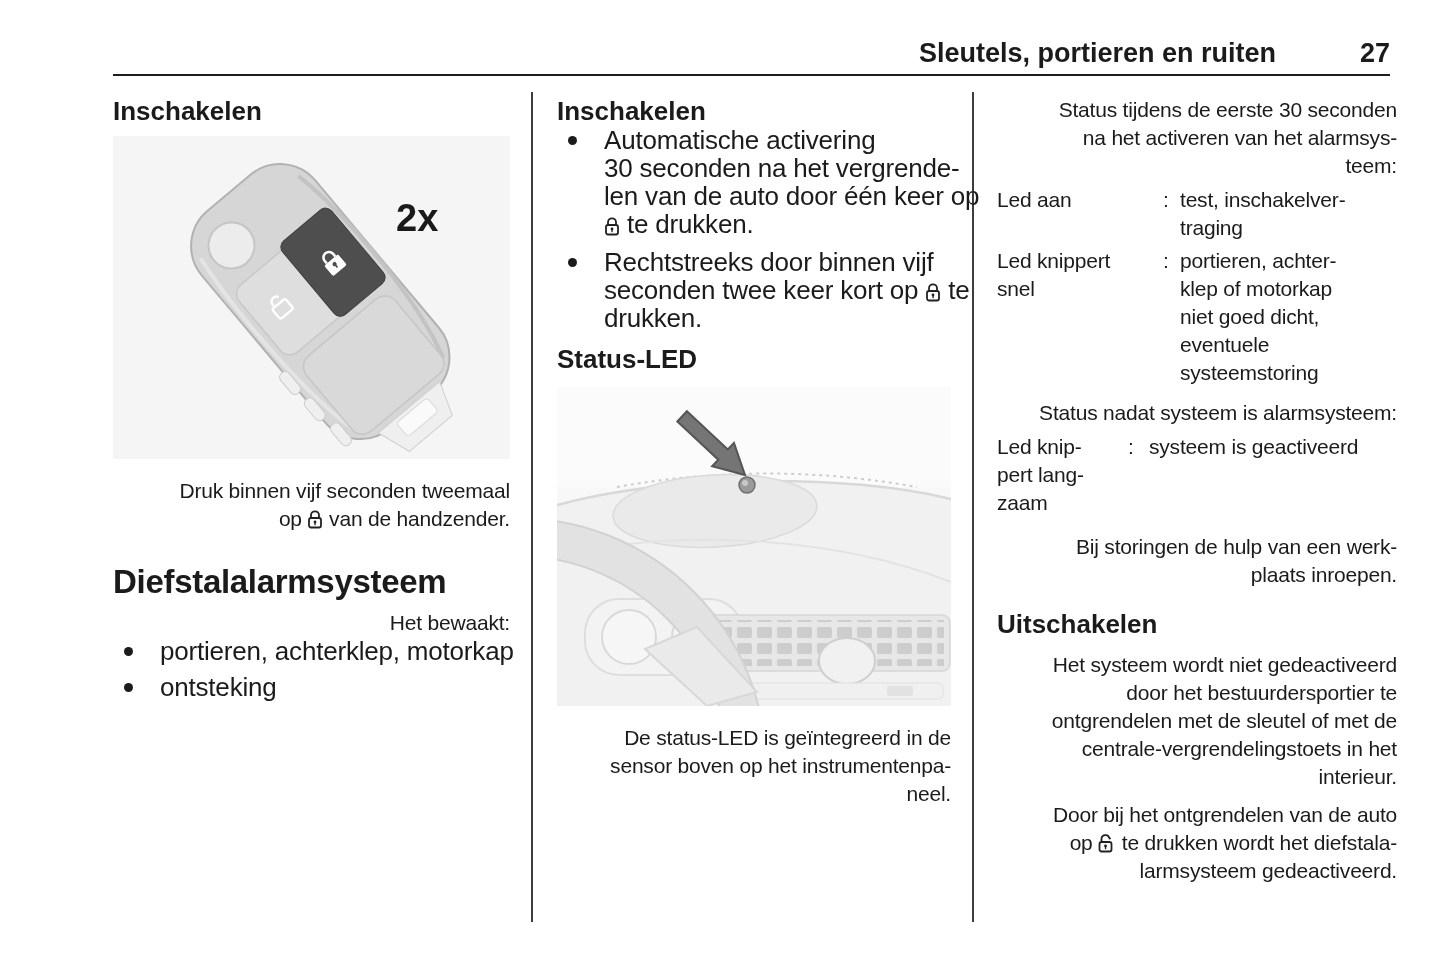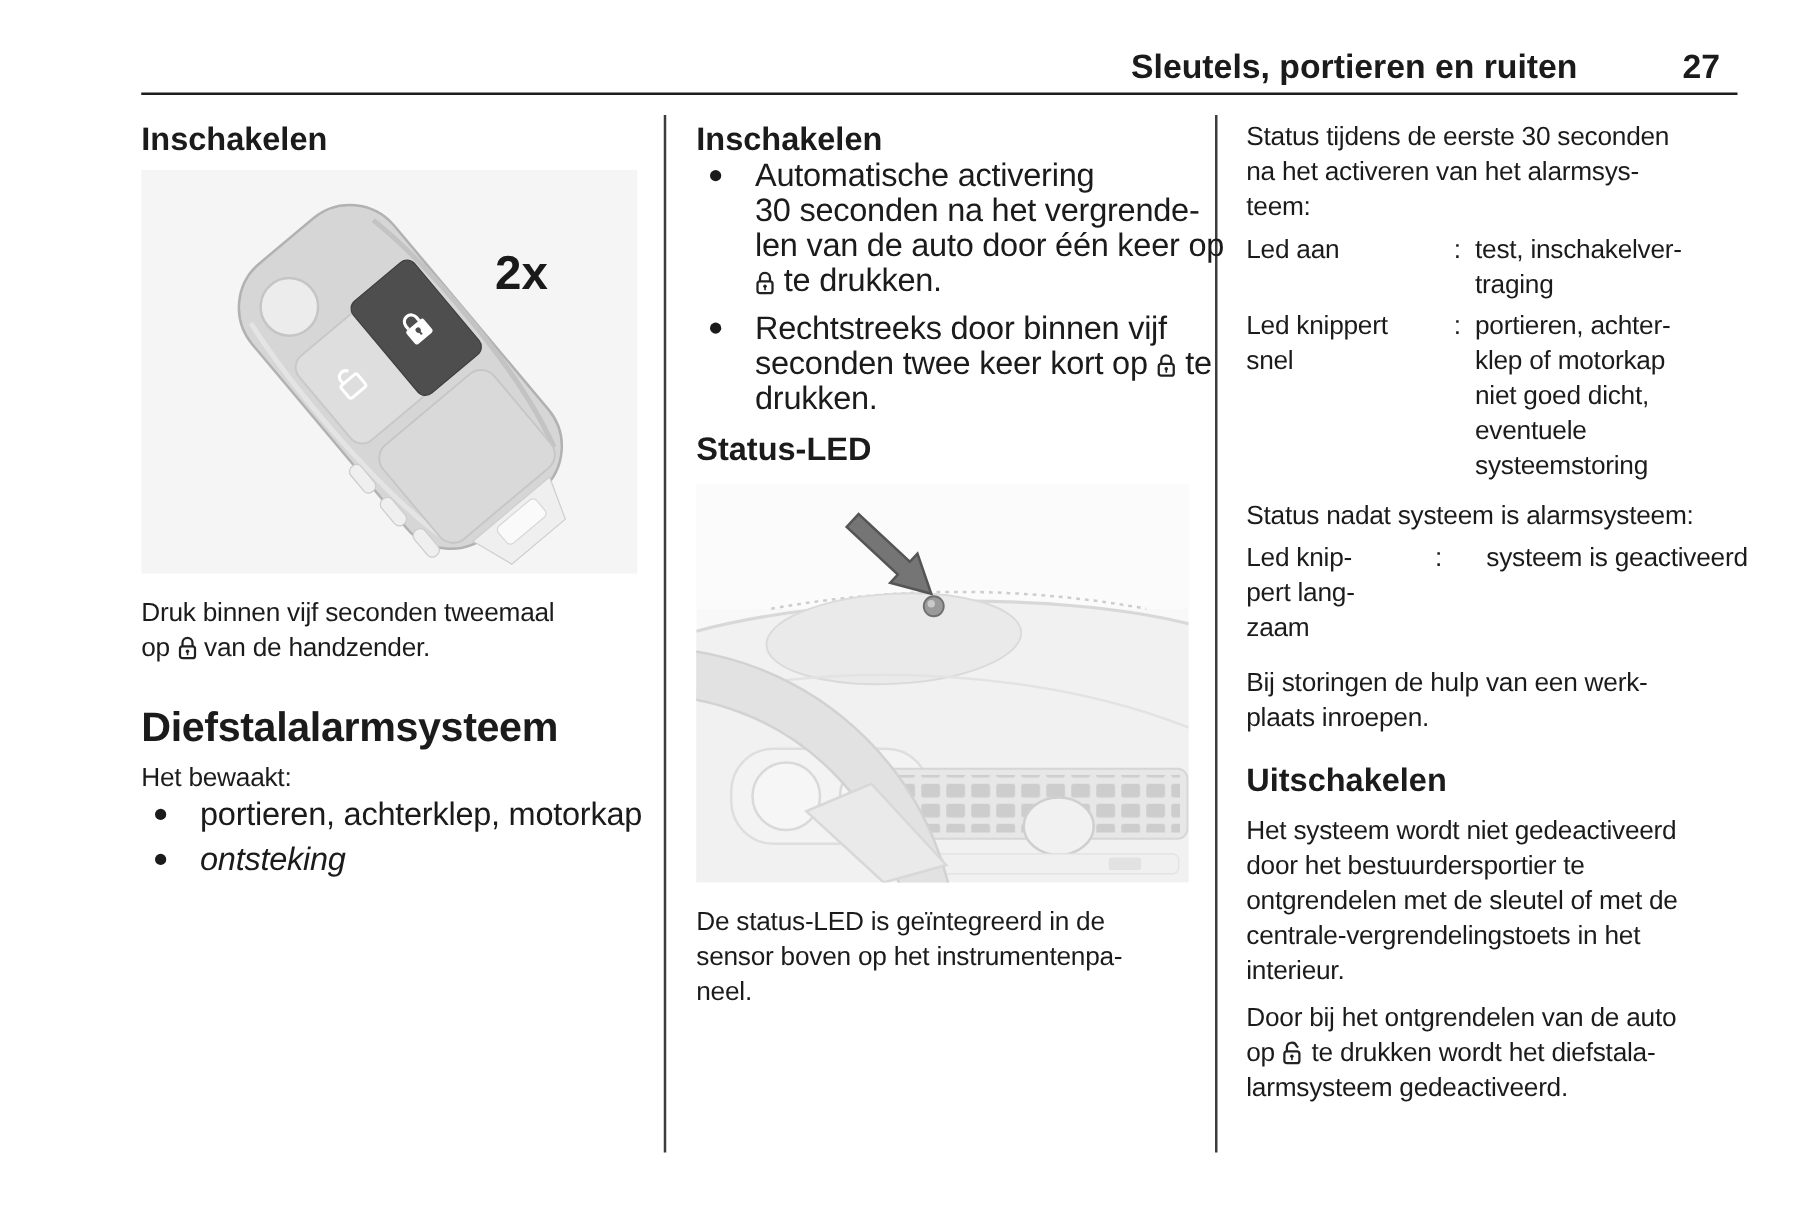--- a/index.html
+++ b/index.html
@@ -2,51 +2,51 @@
 <html><head>
 <meta charset="utf-8">
 <style>
   html,body { margin:0; padding:0; }
   body {
     width:1445px; height:966px; position:relative;
     background:#ffffff; color:#1b1b1b;
     font-family:"Liberation Sans","DejaVu Sans",sans-serif;
     overflow:hidden;
   }
-  .pre { white-space:pre; }
+  .pre { white-space:pre;text-align:right; }
   p { margin:0; font-size:21px; line-height:28px; letter-spacing:-0.2px; }
   h2,h3 { margin:0; font-weight:bold; }
   h3 { font-size:26px; line-height:30px; }
   h2 { font-size:33px; line-height:38px; letter-spacing:-0.3px; }
   .page-header {
-    position:absolute; left:99px; top:38px; width:1277px;
+    position:absolute; left:113px; top:38px; width:1277px;
     display:flex; justify-content:flex-end; align-items:baseline;
   }
   .page-header .title { font-size:27px; font-weight:bold; }
   .page-header .pnum  { font-size:27px; font-weight:bold; margin-left:84px; }
   .hrule { position:absolute; left:113px; top:74px; width:1277px; height:2px; background:#1d1d1d; }
   .vdiv  { position:absolute; top:92px; width:2px; height:830px; background:#3d3d3d; }
   #vdiv1 { left:531px; } #vdiv2 { left:972px; }
   .col { position:absolute; top:96px; }
   #col1 { left:113px; width:397px; }
   #col2 { left:557px; width:394px; }
   #col3 { left:997px; width:400px; }
   .mt6{margin-top:6px}.mt8{margin-top:8px}.mt10{margin-top:10px}.mt12{margin-top:12px}.mt16{margin-top:16px}.mt18{margin-top:18px}.mt20{margin-top:20px}.mt30{margin-top:30px}
   .img-frame { display:block; margin-top:10px; }
   .blist { list-style:none; margin:0; padding:0; }
   .blist li { position:relative; padding-left:47px; font-size:26px; line-height:28px; letter-spacing:-0.2px; white-space:pre; }
   .blist li::before {
     content:""; position:absolute; left:11px; top:10px;
     width:9px; height:9px; border-radius:50%; background:#1b1b1b;
   }
-  .blist.tight li + li { margin-top:8px;font-style:italic; }
+  .blist.tight li + li { margin-top:8px; }
   .blist.wide  li + li { margin-top:10px; }
   .icon-inline { display:inline-block; vertical-align:-3px; }
   .ltable { display:grid; grid-template-columns:166px 17px 1fr; }
-  .ltable2 { display:grid; grid-template-columns:131px 21px 1fr;gap:20px; }
+  .ltable2 { display:grid; grid-template-columns:131px 21px 1fr; }
   .ltable .cell, .ltable2 .cell { font-size:21px; line-height:28px; letter-spacing:-0.2px; white-space:pre; }
 </style>
 </head>
 <body>
 
 <div class="page-header">
     <span class="title">Sleutels, portieren en ruiten</span>
     <span class="pnum">27</span>
   </div>
 <div class="hrule"></div>

